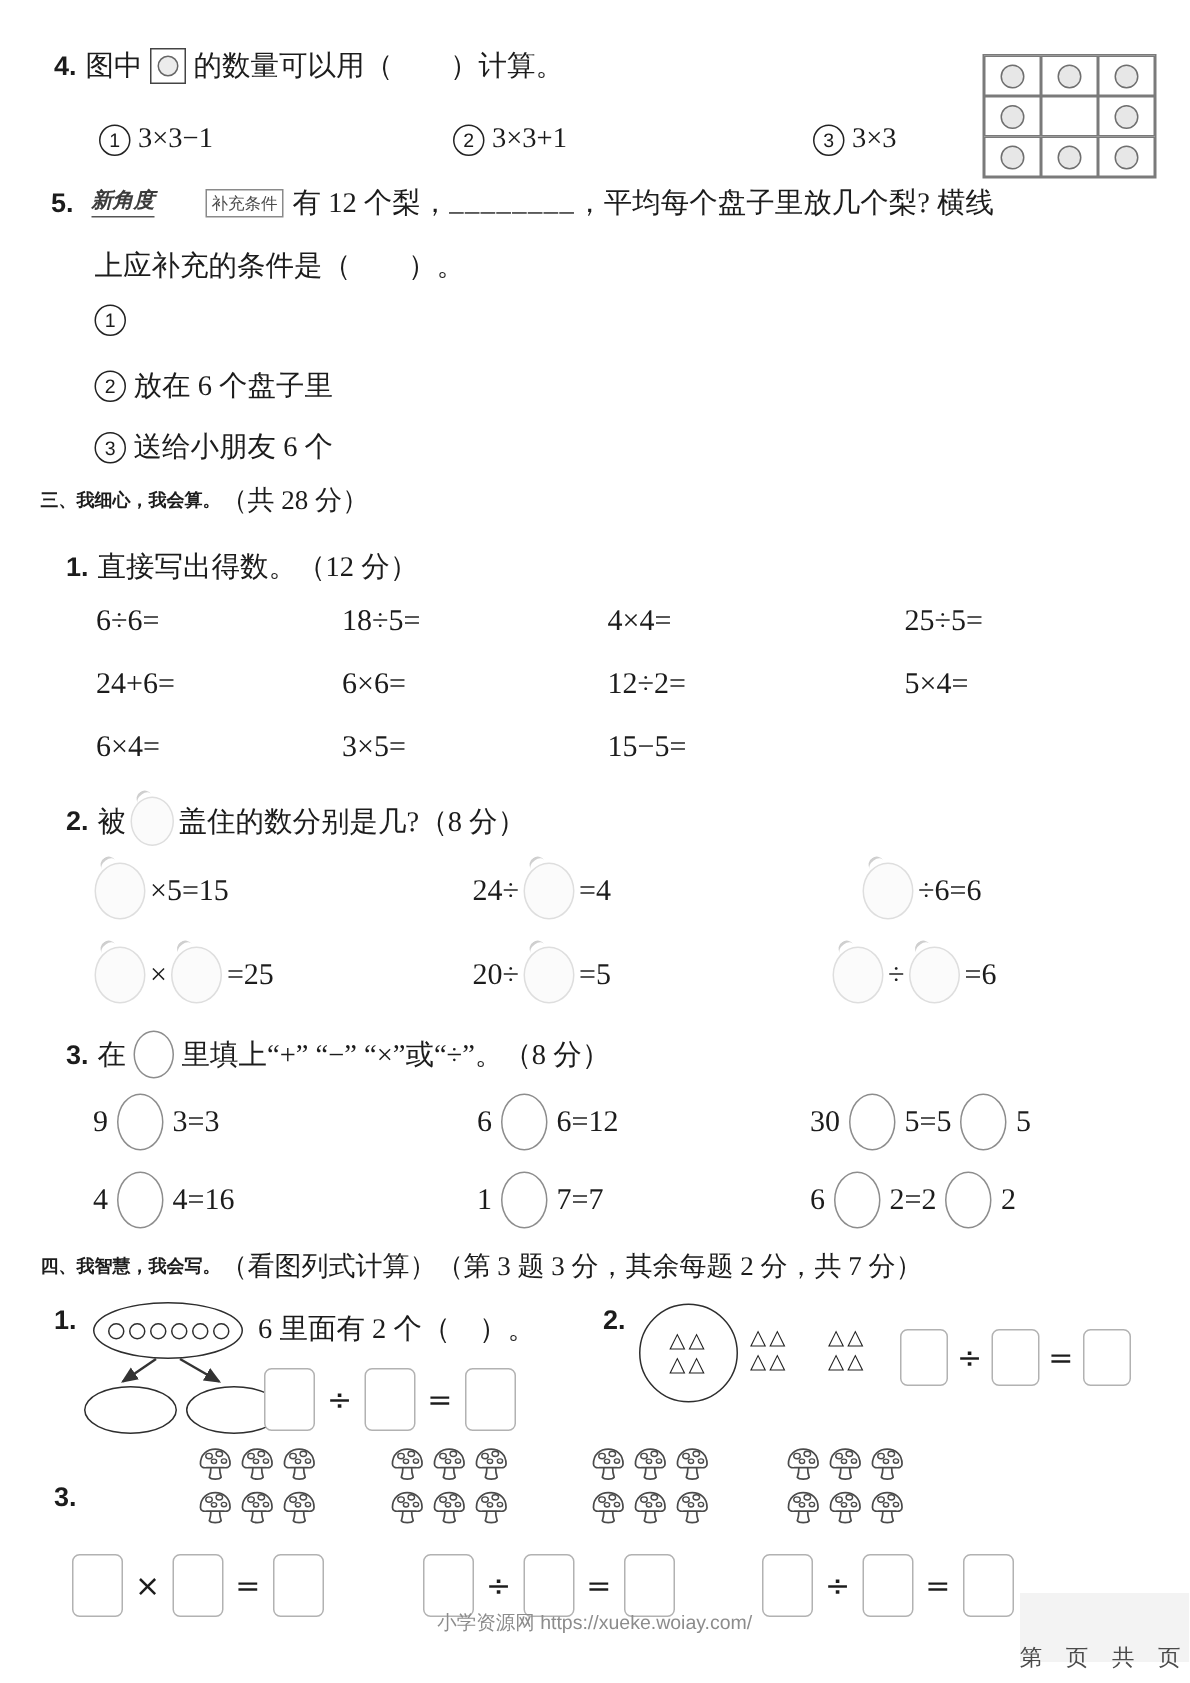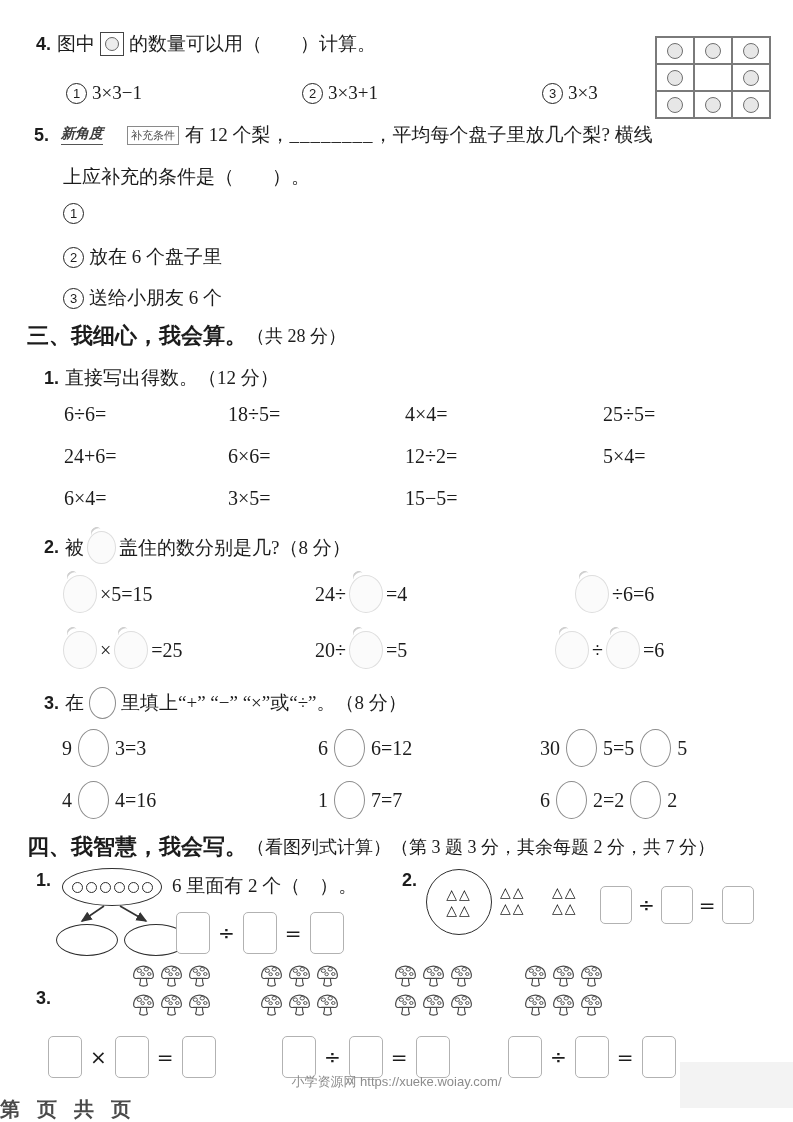--- a/index.html
+++ b/index.html
@@ -1,39 +1,39 @@
 <!DOCTYPE html>
 <html><head>
 <meta charset="utf-8">
 <style>
   html,body{margin:0;padding:0;background:#fff;}
   .sheet{position:relative;width:793px;height:1122px;background:#ffffff;overflow:hidden;
          font-family:"Liberation Serif","DejaVu Serif",serif;color:#1c1c1c;font-size:19px;}
   .abs{position:absolute;}
   .num{font-family:"Liberation Sans","DejaVu Sans",sans-serif;font-weight:bold;font-size:18px;margin-right:6px;}
-  .heading{font-family:Liberation Sans, sans-serif;font-weight:bold;font-size:22px;}
+  .heading{font-family:Liberation Sans, sans-serif;font-weight:bold;font-size:12px;}
   .score{font-weight:normal;font-family:"Liberation Serif","DejaVu Serif",serif;font-size:18px;}
   .row{display:flex;align-items:center;}
   
   .cnum{display:inline-flex;width:19px;height:19px;border:1.3px solid #222;border-radius:50%;
         align-items:center;justify-content:center;font-size:13px;margin-right:5px;flex:none;
         font-family:"Liberation Sans","DejaVu Sans",sans-serif;}
   
   .sym-box{display:inline-flex;width:22px;height:22px;border:1px solid #444;align-items:center;
            justify-content:center;margin:0 5px;flex:none;}
   .sym-dot{width:12px;height:12px;border:1px solid #666;border-radius:50%;background:#ececec;}
   
   .g3{display:grid;grid-template-columns:repeat(3,38px);grid-auto-rows:27px;border:1px solid #7a7a7a;}
   .g3 .cell{border:0.5px solid #7a7a7a;display:flex;align-items:center;justify-content:center;}
   .g3 .dotc{width:14px;height:14px;border:1px solid #6f6f6f;border-radius:50%;background:#e7e7e7;}
   
   .badge{display:inline-flex;align-items:flex-end;margin:0 6px;flex:none;gap:24px;}
   .badge-main{font-family:"Liberation Sans","DejaVu Sans",sans-serif;font-weight:bold;font-style:italic;
               font-size:14px;color:#3c3c3c;border-bottom:1.5px solid #555;padding-bottom:1px;}
-  .badge-sub{font-size:11px;color:#4a4a4a;border:1px solid #8a8a8a;padding:1px 3px;margin-left:0;}
+  .badge-sub{font-size:11px;color:#4a4a4a;border:1px solid #8a8a8a;padding:1px 3px;margin-left:10px;}
   .blank{letter-spacing:1px;}
   
   .calc{display:grid;grid-template-columns:164px 177px 198px 130px;grid-auto-rows:42px;font-size:20px;}
   
   .peach{display:inline-block;width:32px;height:36px;border:1.2px solid #dedede;border-radius:50%;
          background:#fbfbfb;position:relative;flex:none;margin:0 3px;}
   .peach::before{content:"";position:absolute;top:-5px;left:3px;width:11px;height:9px;
                  border-top:2px solid #cfcfcf;border-radius:50%;transform:rotate(-35deg);}
   .peach-s{width:27px;height:31px;}
   
@@ -47,21 +47,21 @@
   .opt-sign{font-family:"DejaVu Sans",sans-serif;font-size:20px;margin:0 8px;}
   
   .oval-big{border:1.5px solid #2e2e2e;border-radius:50%;display:flex;align-items:center;justify-content:center;}
   .dot6{display:flex;gap:3px;}
   .dot6 i{width:9px;height:9px;border:1.2px solid #2e2e2e;border-radius:50%;display:block;}
   .tri{font-family:"DejaVu Sans",sans-serif;font-size:14px;line-height:16px;letter-spacing:2px;text-align:center;}
   .mush-group{display:grid;grid-template-columns:repeat(3,28px);grid-auto-rows:29px;}
   .mush-group svg{width:27px;height:27px;}
   .footer-site{width:100%;text-align:center;font-family:"Liberation Sans","DejaVu Sans",sans-serif;
                font-size:13px;color:#8c8c8c;}
-  .footer-pages{width:100%;text-align:left;font-size:20px;color:#4a4a4a;letter-spacing:6px;font-weight:bold;}
+  .footer-pages{width:100%;text-align:right;font-size:15px;color:#4a4a4a;letter-spacing:6px;}
   .wm-block{background:#f3f3f3;}
 </style>
 </head>
 <body>
 
 <div class="sheet">
 
   <svg width="0" height="0" style="position:absolute">
     <defs>
       <symbol id="mushroom" viewBox="0 0 26 26">

